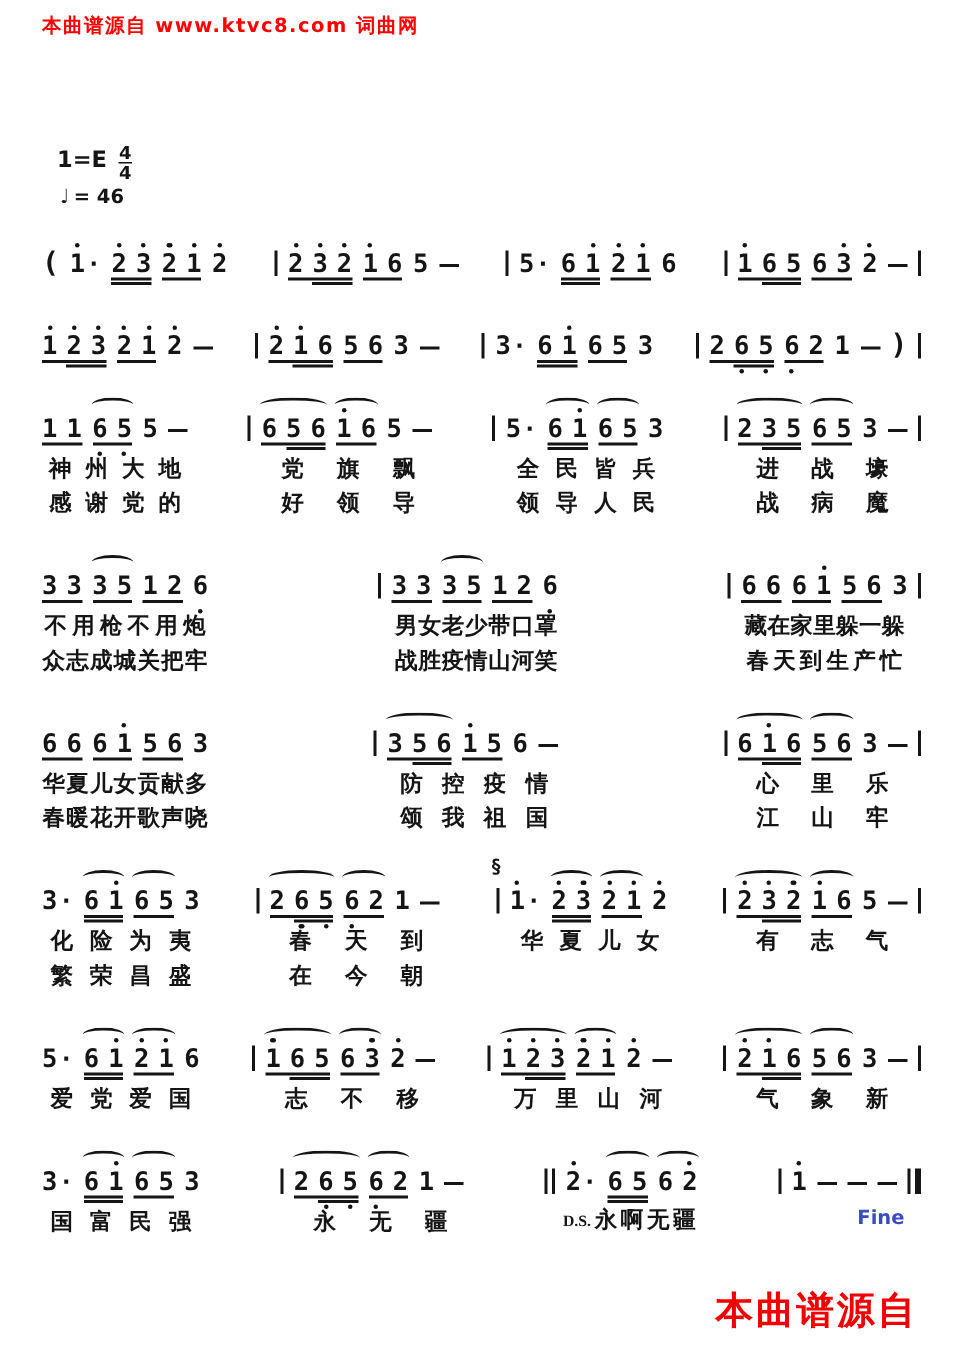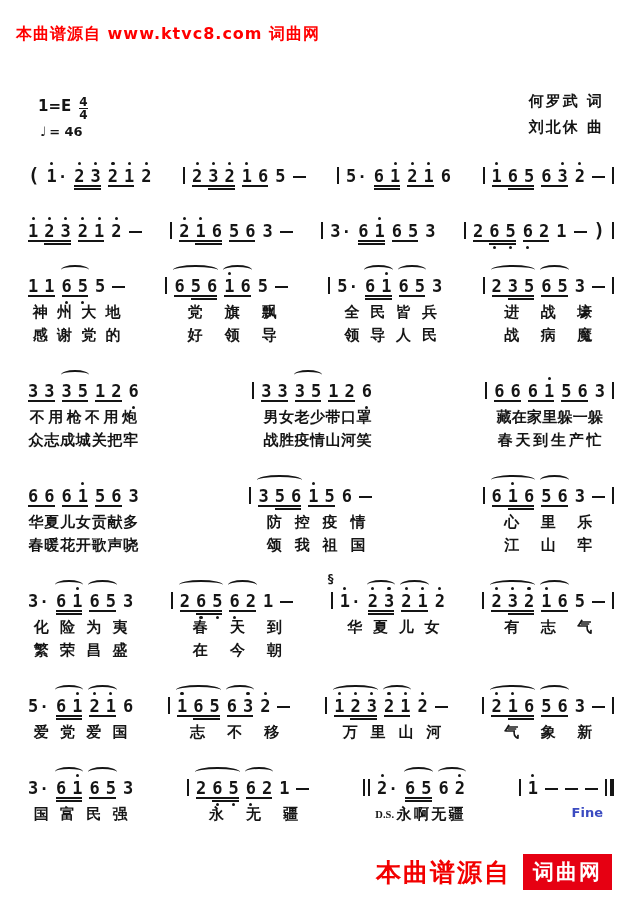--- a/index.html
+++ b/index.html
@@ -1,18 +1,18 @@
 <!DOCTYPE html>
 <html><head>
 <meta charset="utf-8">
 <style>
   html,body{margin:0;padding:0;background:#ffffff;}
   .page{position:relative;width:640px;height:904px;background:#fff;overflow:hidden;
         font-family:"DejaVu Sans",sans-serif;color:#151515;}
-  .watermark{position:absolute;top:8px;left:16px;font-size:16px;font-weight:bold;color:#ff0000;letter-spacing:1px;margin-top:16px;}
+  .watermark{position:absolute;top:8px;left:28px;font-size:13px;font-weight:bold;color:#ff0000;letter-spacing:1px;}
   .title{position:absolute;top:50px;left:0;right:0;text-align:center;font-size:34px;font-weight:bold;letter-spacing:6px;}
   .credits{position:absolute;top:88px;right:36px;text-align:right;font-size:15px;font-weight:bold;line-height:26px;letter-spacing:2px;}
   .keyrow{position:absolute;top:97px;left:38px;font-size:15px;font-weight:bold;display:flex;gap:8px;}
   .frac{display:inline-flex;flex-direction:column;align-items:center;font-size:12px;line-height:11px;font-weight:bold;}
   .frac .bot{border-top:1.5px solid #151515;padding-top:1px;}
   .temporow{position:absolute;top:124px;left:40px;font-size:13px;font-weight:bold;display:flex;align-items:center;gap:3px;}
   .score{position:absolute;top:146px;left:28px;right:26px;}
   .system{display:flex;justify-content:space-between;align-items:flex-start;padding-top:15px;margin-bottom:16px;}
   .measure{display:flex;flex-direction:column;}
   .mnotes{display:flex;align-items:flex-end;gap:7px;height:24px;
@@ -41,24 +41,20 @@
   .footer{position:absolute;bottom:14px;right:28px;display:flex;align-items:center;gap:12px;}
   .footer .src{color:#f20000;font-size:25px;font-weight:bold;letter-spacing:2px;}
   .footer .badge{background:#e60012;color:#ffffff;font-size:21px;font-weight:bold;
                  padding:4px 10px;letter-spacing:2px;}
 </style>
 </head>
 <body>
 
 <div class="page">
   <div class="watermark">本曲谱源自 www.ktvc8.com 词曲网</div>
-  <div class="credits">
-    <div>何罗武 词</div>
-    <div>刘北休 曲</div>
-  </div>
   <div class="keyrow">
     <span>1=E</span>
     <span class="frac">
       <span class="top">4</span>
       <span class="bot">4</span>
     </span>
   </div>
   <div class="temporow">
     <span>♩</span>
     <span>= 46</span>
@@ -922,15 +918,14 @@
           </div>
           <div class="lyrrow fineRow" style="padding-left: 11px; padding-right: 11px;">
             <span class="fine">Fine</span>
           </div>
         </div>
       </div>
     </div>
 
   <div class="footer">
     <span class="src">本曲谱源自</span>
-    <span class="badge">词曲网</span>
   </div>
 </div>
 
 </body></html>

